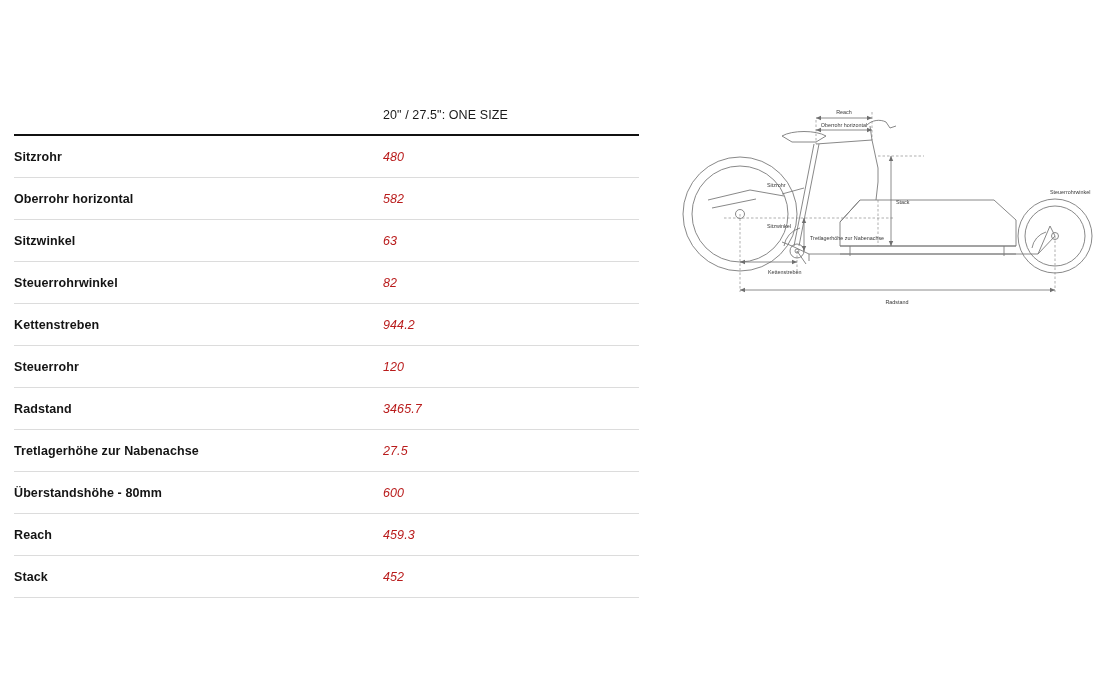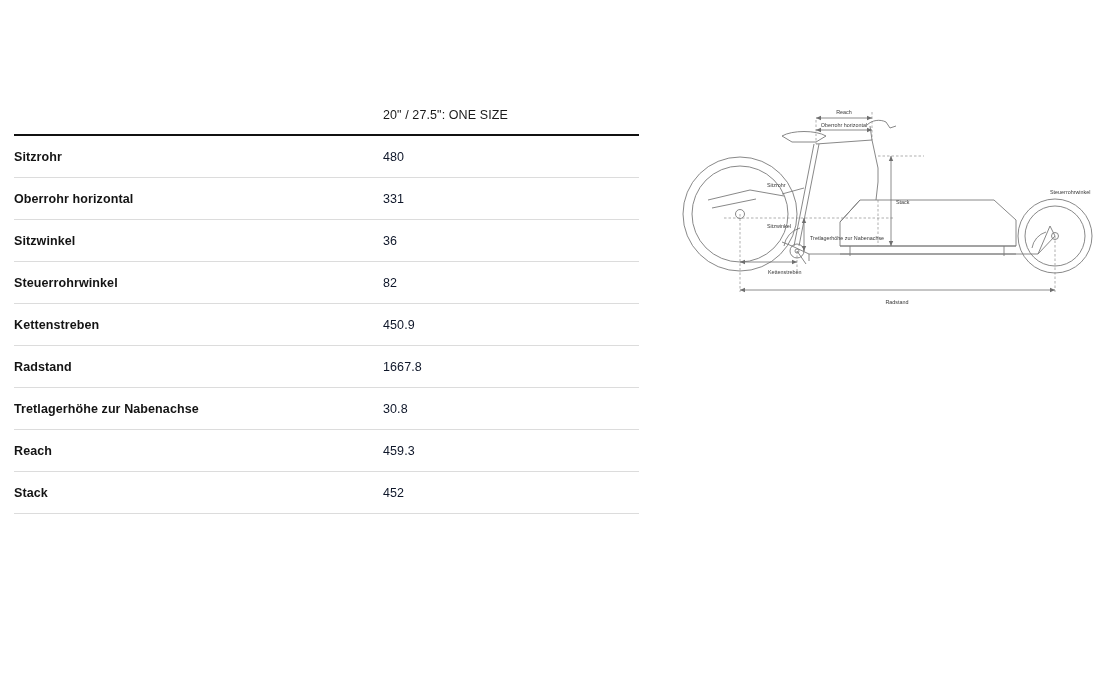--- a/index.html
+++ b/index.html
@@ -54,21 +54,21 @@
     padding: 14px 0 13px 0;
     border-bottom: 1px solid #dcdcdc;
     vertical-align: middle;
     letter-spacing: .1px;
     white-space: nowrap;
   }
   table.geo tbody tr:last-child td {
     border-bottom: 1px solid #dcdcdc;
   }
   td.label { font-weight: bold; color: #141414; }
-  td.value { font-weight: normal; color: #0f172a; }
+  td.value { font-weight: normal; color: #b91c1c; font-style: italic; }
 
   
   .drawing {
     position: absolute;
     left: 664px;
     top: 96px;
     width: 450px;
     height: 230px;
   }
   .drawing svg { display: block; }
@@ -90,41 +90,49 @@
           <th>20" / 27.5": ONE SIZE</th>
         </tr>
       </thead>
       <tbody>
         <tr>
           <td class="label">Sitzrohr</td>
           <td class="value">480</td>
         </tr>
         <tr>
           <td class="label">Oberrohr horizontal</td>
-          <td class="value">331</td>
+          <td class="value">582</td>
         </tr>
         <tr>
           <td class="label">Sitzwinkel</td>
-          <td class="value">36</td>
+          <td class="value">63</td>
         </tr>
         <tr>
           <td class="label">Steuerrohrwinkel</td>
           <td class="value">82</td>
         </tr>
         <tr>
           <td class="label">Kettenstreben</td>
-          <td class="value">450.9</td>
+          <td class="value">944.2</td>
+        </tr>
+        <tr>
+          <td class="label">Steuerrohr</td>
+          <td class="value">120</td>
         </tr>
         <tr>
           <td class="label">Radstand</td>
-          <td class="value">1667.8</td>
+          <td class="value">3465.7</td>
         </tr>
         <tr>
           <td class="label">Tretlagerhöhe zur Nabenachse</td>
-          <td class="value">30.8</td>
+          <td class="value">27.5</td>
+        </tr>
+        <tr>
+          <td class="label">Überstandshöhe - 80mm</td>
+          <td class="value">600</td>
         </tr>
         <tr>
           <td class="label">Reach</td>
           <td class="value">459.3</td>
         </tr>
         <tr>
           <td class="label">Stack</td>
           <td class="value">452</td>
         </tr>
       </tbody>

